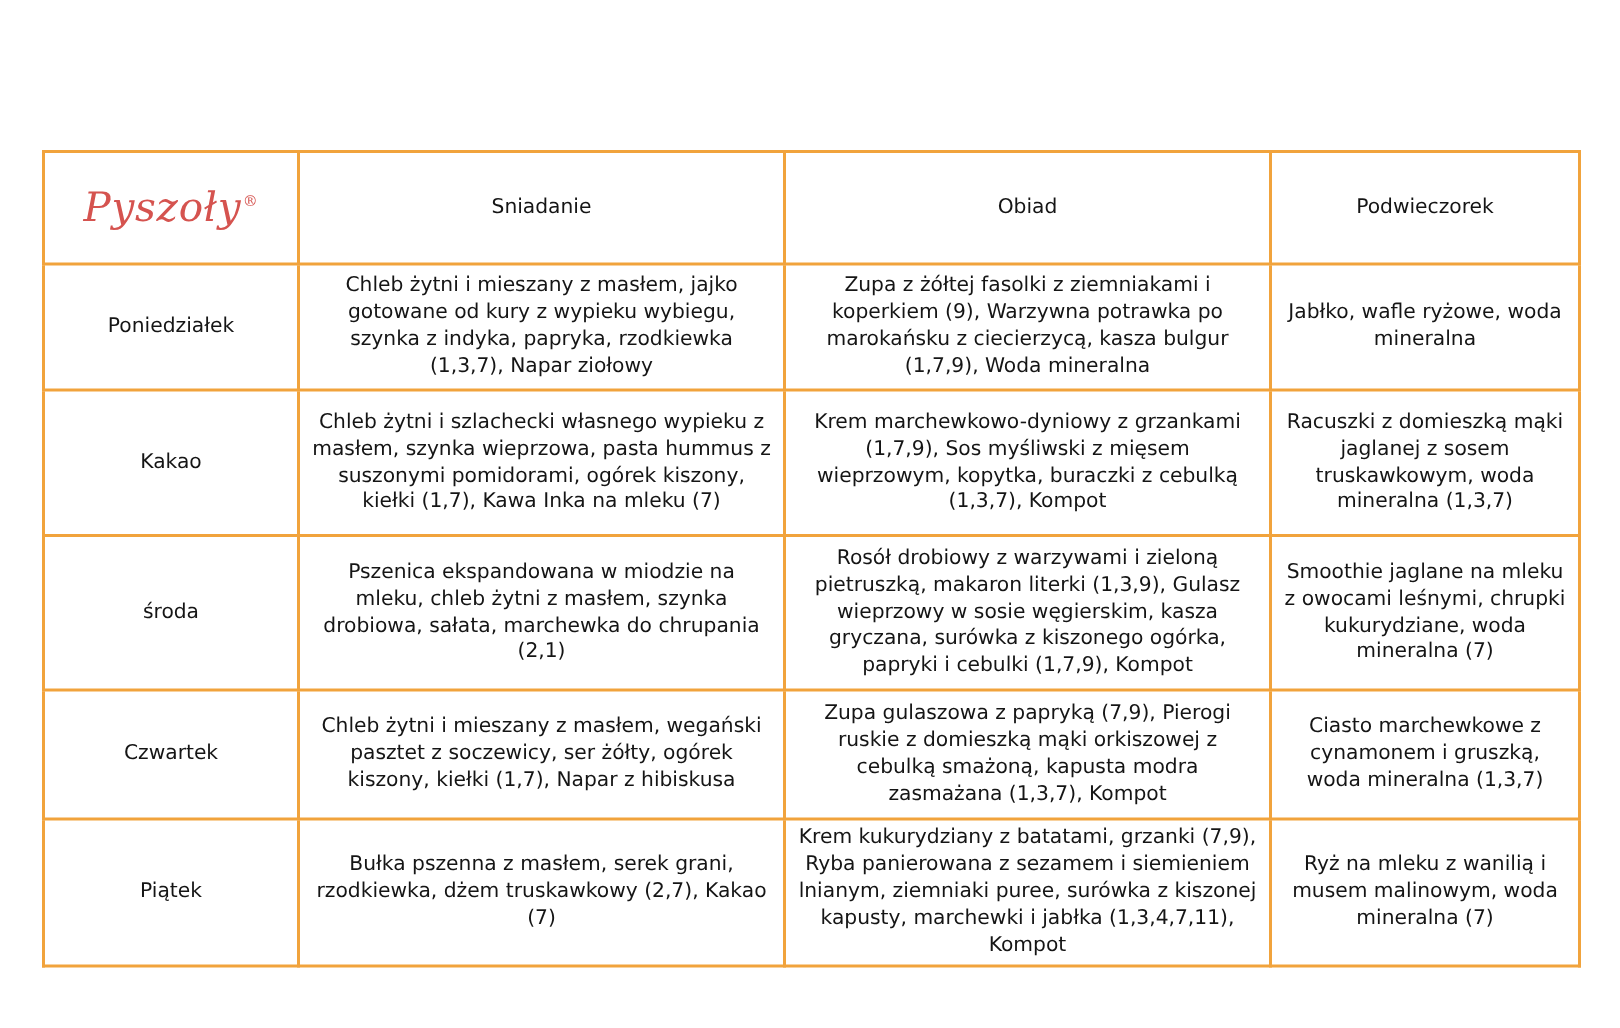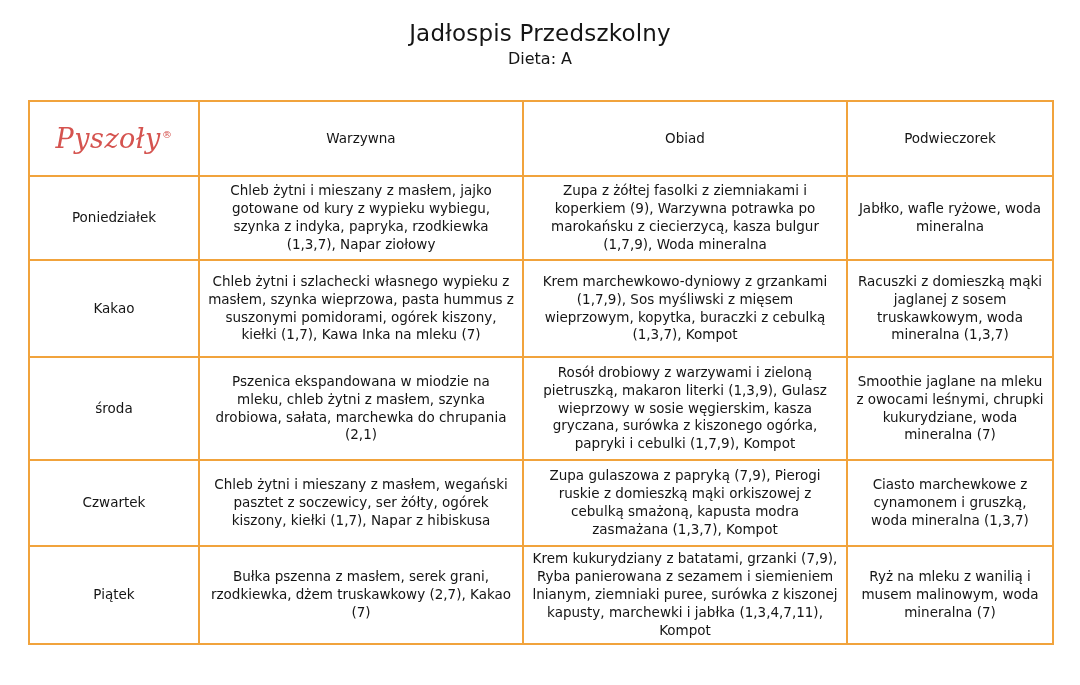--- a/index.html
+++ b/index.html
@@ -79,38 +79,34 @@
     vertical-align: super;
     font-style: normal;
     margin-left: 1px;
   }
 </style>
 </head>
 <body>
 
 <div class="page">
 
-  <div class="header-block">
-    <h1 class="doc-title">Jadłospis Przedszkolny</h1>
-    <div class="doc-subtitle">Dieta: A</div>
-  </div>
 
   <table class="menu">
     <colgroup>
       <col class="c-day">
         <col class="c-brk">
         <col class="c-din">
         <col class="c-snack">
     </colgroup>
     <tbody>
       <tr class="hdr-row">
         <td>
           <span class="logo"><span>Pyszoły</span><span class="reg">®</span></span>
         </td>
-        <td>Warzywna</td>
+        <td>Sniadanie</td>
         <td>Obiad</td>
         <td>Podwieczorek</td>
       </tr>
 
       <tr class="row-mon">
         <td>Poniedziałek</td>
         <td>Chleb żytni i mieszany z masłem, jajko gotowane od kury z wypieku wybiegu, szynka z indyka, papryka, rzodkiewka (1,3,7), Napar ziołowy</td>
         <td>Zupa z żółtej fasolki z ziemniakami i koperkiem (9), Warzywna potrawka po marokańsku z ciecierzycą, kasza bulgur (1,7,9), Woda mineralna</td>
         <td>Jabłko, wafle ryżowe, woda mineralna</td>
       </tr>

